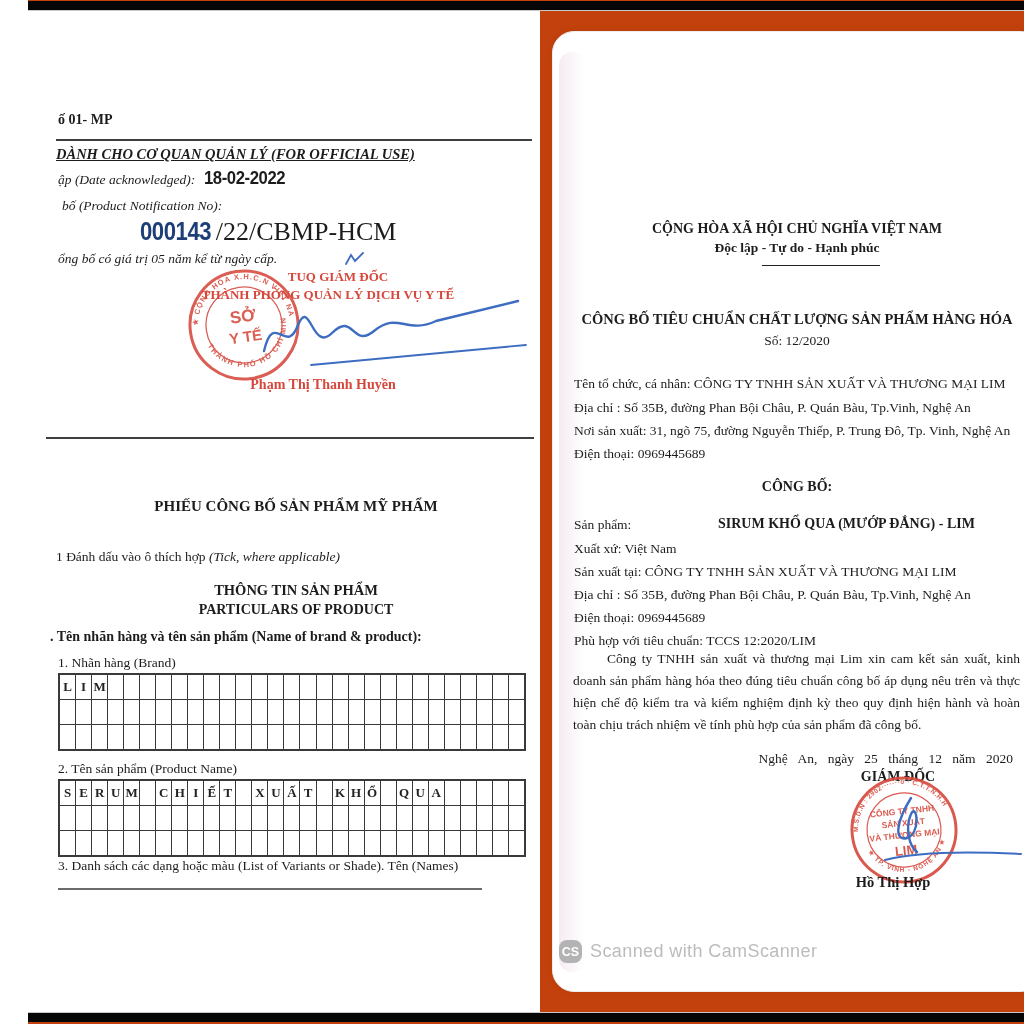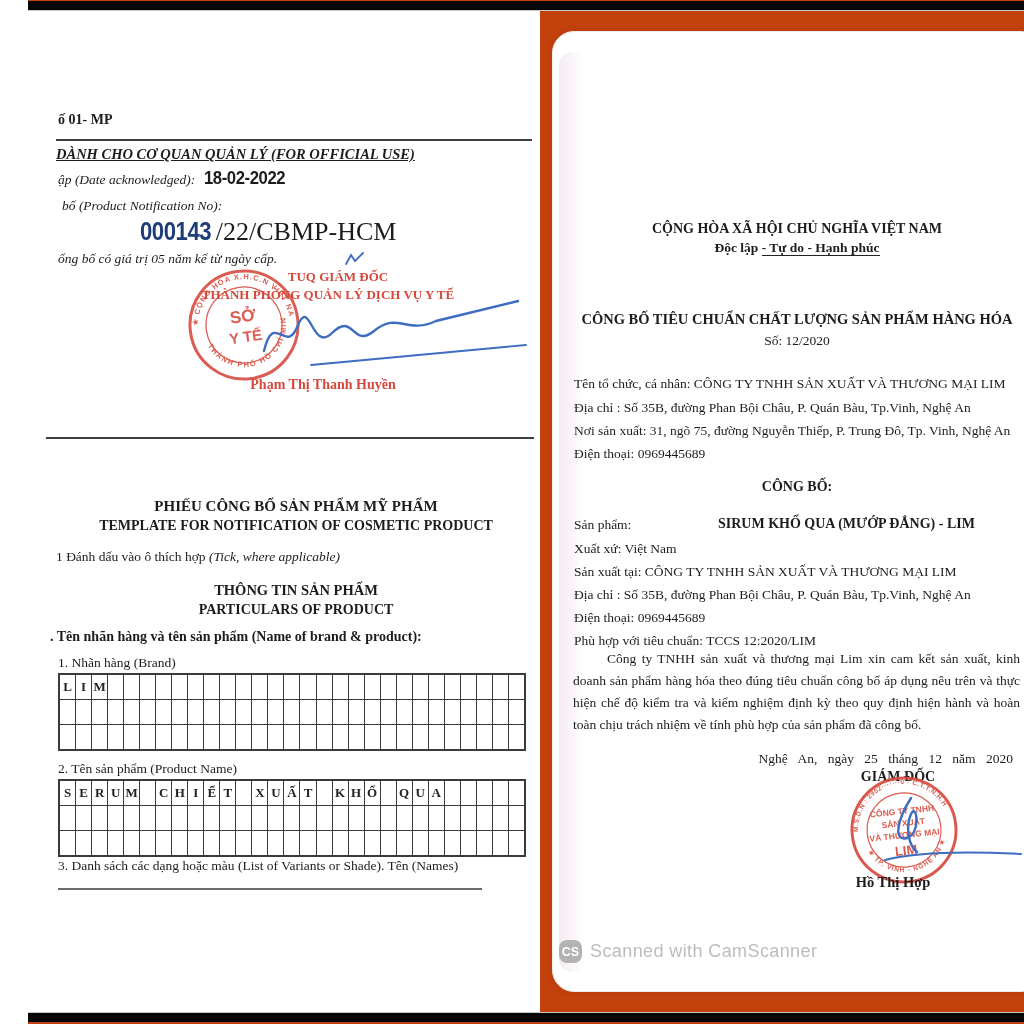--- a/index.html
+++ b/index.html
@@ -85,21 +85,20 @@
     <svg class="abs" style="left:228px;top:280px;" width="280" height="85" viewBox="0 0 280 85">
       <path d="M8,60 C18,18 30,66 42,34 C54,6 56,62 76,42 C98,20 96,58 118,40 C142,20 150,44 180,30 L262,10" fill="none" stroke="#3d6cc0" stroke-width="2.4" stroke-linecap="round"></path>
       <path d="M55,74 L270,54" fill="none" stroke="#3d6cc0" stroke-width="1.8" stroke-linecap="round"></path>
     </svg>
 
     <div class="abs b red ctr" style="left:135px;top:366px;width:320px;font-size:14px;">Phạm Thị Thanh Huyền</div>
 
     <div class="hline" style="left:18px;top:426px;width:488px;"></div>
 
     <div class="abs b ctr" style="left:18px;top:487px;width:500px;font-size:15px;">PHIẾU CÔNG BỐ SẢN PHẨM MỸ PHẨM</div>
-    <div class="abs b ctr" style="left:18px;top:507px;width:500px;font-size:14px;">TEMPLATE FOR NOTIFICATION OF COSMETIC PRODUCT</div>
 
     <div class="abs" style="left:28px;top:538px;font-size:13.5px;">
       <span>1 Đánh dấu vào ô thích hợp </span><span class="i">(Tick, where applicable)</span>
     </div>
 
     <div class="abs b ctr" style="left:18px;top:571px;width:500px;font-size:14.5px;">THÔNG TIN SẢN PHẨM</div>
     <div class="abs b ctr" style="left:18px;top:591px;width:500px;font-size:14px;">PARTICULARS OF PRODUCT</div>
 
     <div class="abs b" style="left:22px;top:618px;font-size:14px;">. Tên nhãn hàng và tên sản phẩm (Name of brand &amp; product):</div>
 
@@ -299,21 +298,21 @@
 
     <div class="abs" style="left:30px;top:847px;font-size:13.5px;">3. Danh sách các dạng hoặc màu (List of Variants or Shade). Tên (Names)</div>
     <div class="hline" style="left:30px;top:877px;width:424px;height:1.5px;background:#6b6b6b;"></div>
   </div>
 
   <div id="doc2">
     <div class="edge"></div>
 
     <div class="abs b ctr" style="left:0;top:189px;width:488px;font-size:14px;">CỘNG HÒA XÃ HỘI CHỦ NGHĨA VIỆT NAM</div>
     <div class="abs b ctr" style="left:0;top:208px;width:488px;font-size:13.5px;">
-      <span>Độc lập </span><span style="border-bottom:1.6px solid #222;padding-bottom:0;">- Tự do - Hạnh phúc</span>
+      <span>Độc lập </span><span style="border-bottom:1.6px solid #222;padding-bottom:10px;">- Tự do - Hạnh phúc</span>
     </div>
 
     <div class="abs b ctr" style="left:0;top:279px;width:488px;font-size:14.5px;">CÔNG BỐ TIÊU CHUẨN CHẤT LƯỢNG SẢN PHẨM HÀNG HÓA</div>
     <div class="abs ctr" style="left:0;top:301px;width:488px;font-size:13.5px;">Số: 12/2020</div>
 
     <div class="abs line13" style="left:21px;top:344px;text-align:right;">Tên tổ chức, cá nhân: CÔNG TY TNHH SẢN XUẤT VÀ THƯƠNG MẠI LIM</div>
     <div class="abs line13" style="left:21px;top:368px;">Địa chỉ : Số 35B, đường Phan Bội Châu, P. Quán Bàu, Tp.Vinh, Nghệ An</div>
     <div class="abs line13" style="left:21px;top:391px;white-space:nowrap;">Nơi sản xuất: 31, ngõ 75, đường Nguyễn Thiếp, P. Trung Đô, Tp. Vinh, Nghệ An</div>
     <div class="abs line13" style="left:21px;top:414px;">Điện thoại: 0969445689</div>
 

